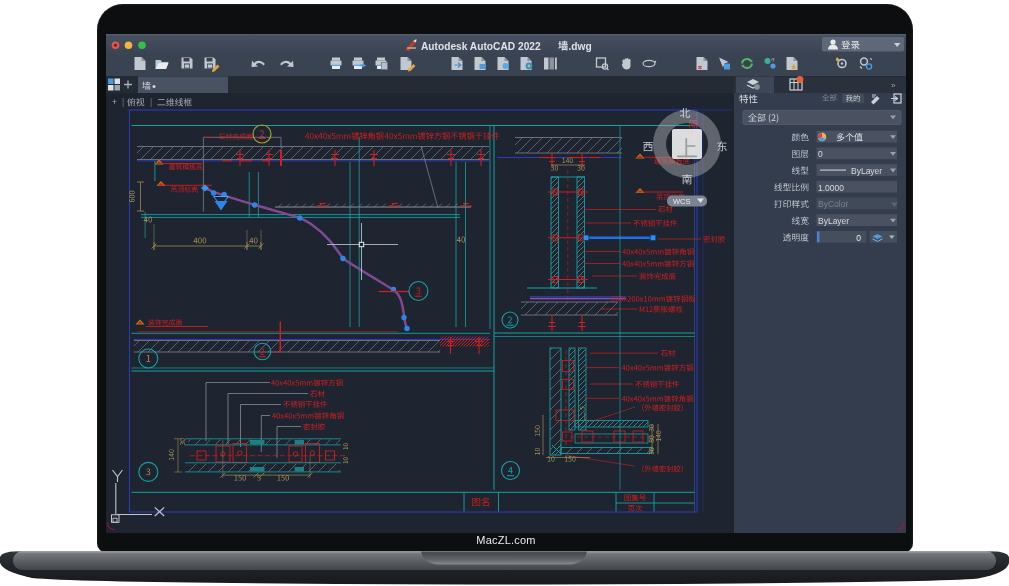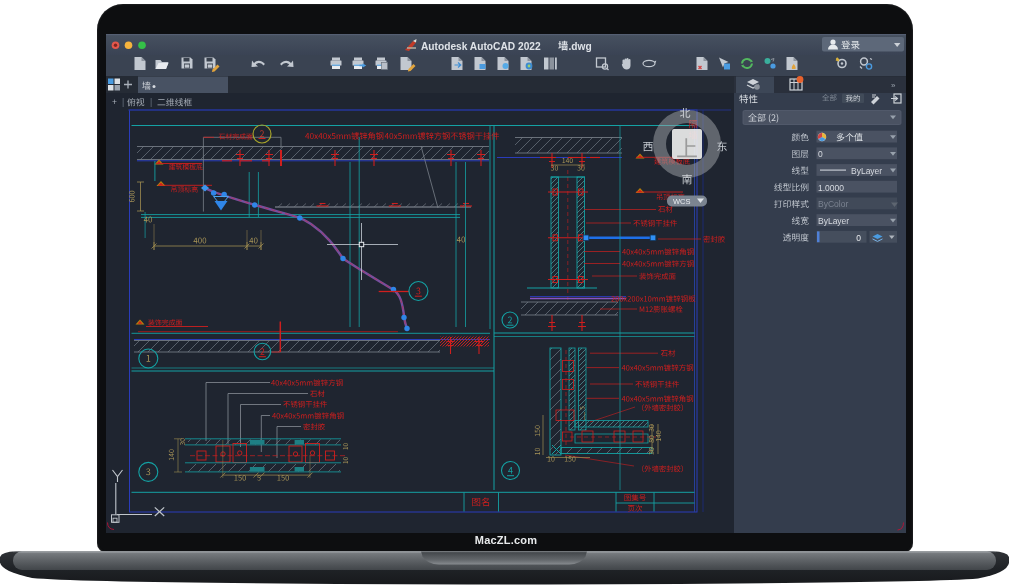--- a/index.html
+++ b/index.html
@@ -7,21 +7,21 @@
         border-radius:26px 26px 10px 10px; z-index:1;
         box-shadow: inset 0 0 2px #3a3b3d; }
 .screen { position:absolute; left:106px; top:34px; width:800px; height:499px; background:#1f2530;
            z-index:2; overflow:hidden; }
 .titlebar { position:absolute; left:0; top:0; width:800px; height:21px;
              background:linear-gradient(#5b657a 0,#46505f 8%,#3a4354 100%); z-index:3; }
 .toolbar { position:absolute; left:0; top:21px; width:800px; height:21px; background:#3a4352; z-index:3; }
 .tabbar { position:absolute; left:0; top:42px; width:800px; height:17px; background:#252b35; z-index:3; }
 .panel { position:absolute; left:628px; top:59px; width:172px; height:440px; background:#343d4d; z-index:3; }
 .maczl { position:absolute; left:106px; top:533px; width:800px; z-index:6; height:16px; text-align:center;
-          color:#e8eaec; font-size:11px; font-weight:bold; line-height:15px; z-index:4; letter-spacing:0.2px; }
+          color:#e8eaec; font-size:11px; font-weight:normal; line-height:15px; z-index:4; letter-spacing:0.2px; }
 </style></head>
 <body>
 <div class="lid"></div>
 <div class="screen">
   <div class="titlebar"></div>
   <div class="toolbar"></div>
   <div class="tabbar"></div>
   <div class="panel"></div>
 </div>
 <div class="maczl">MacZL.com</div>

